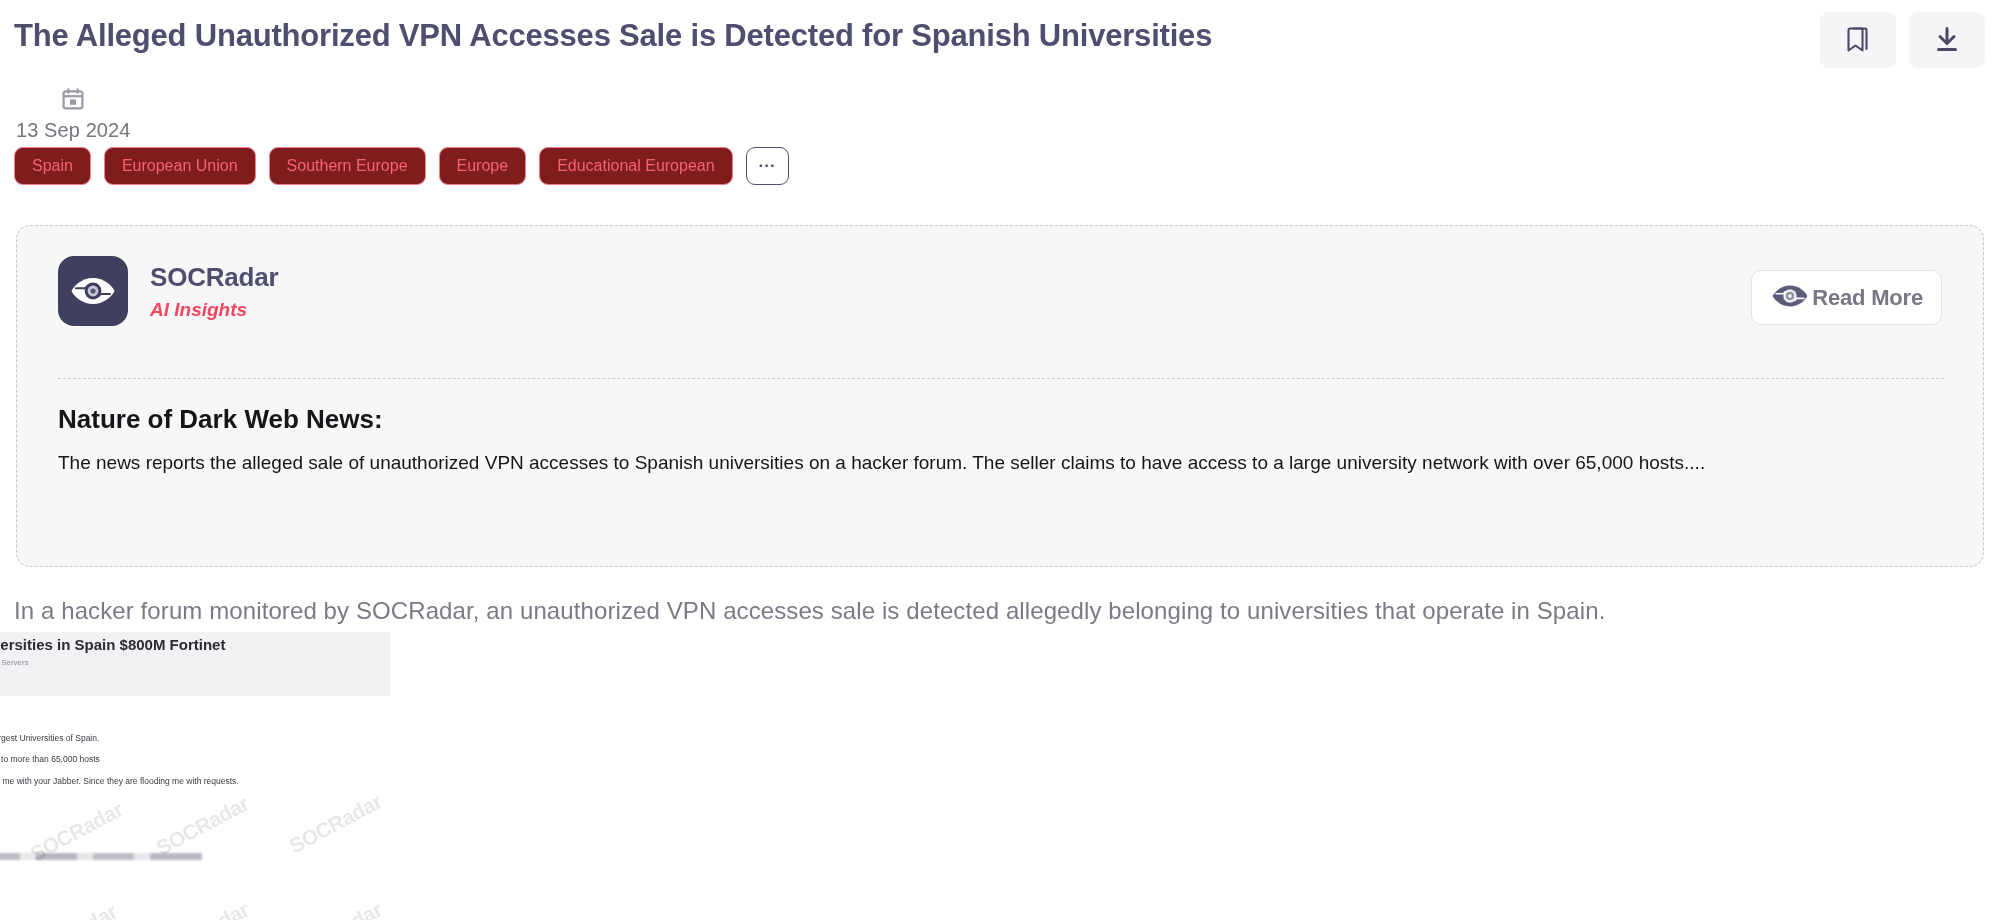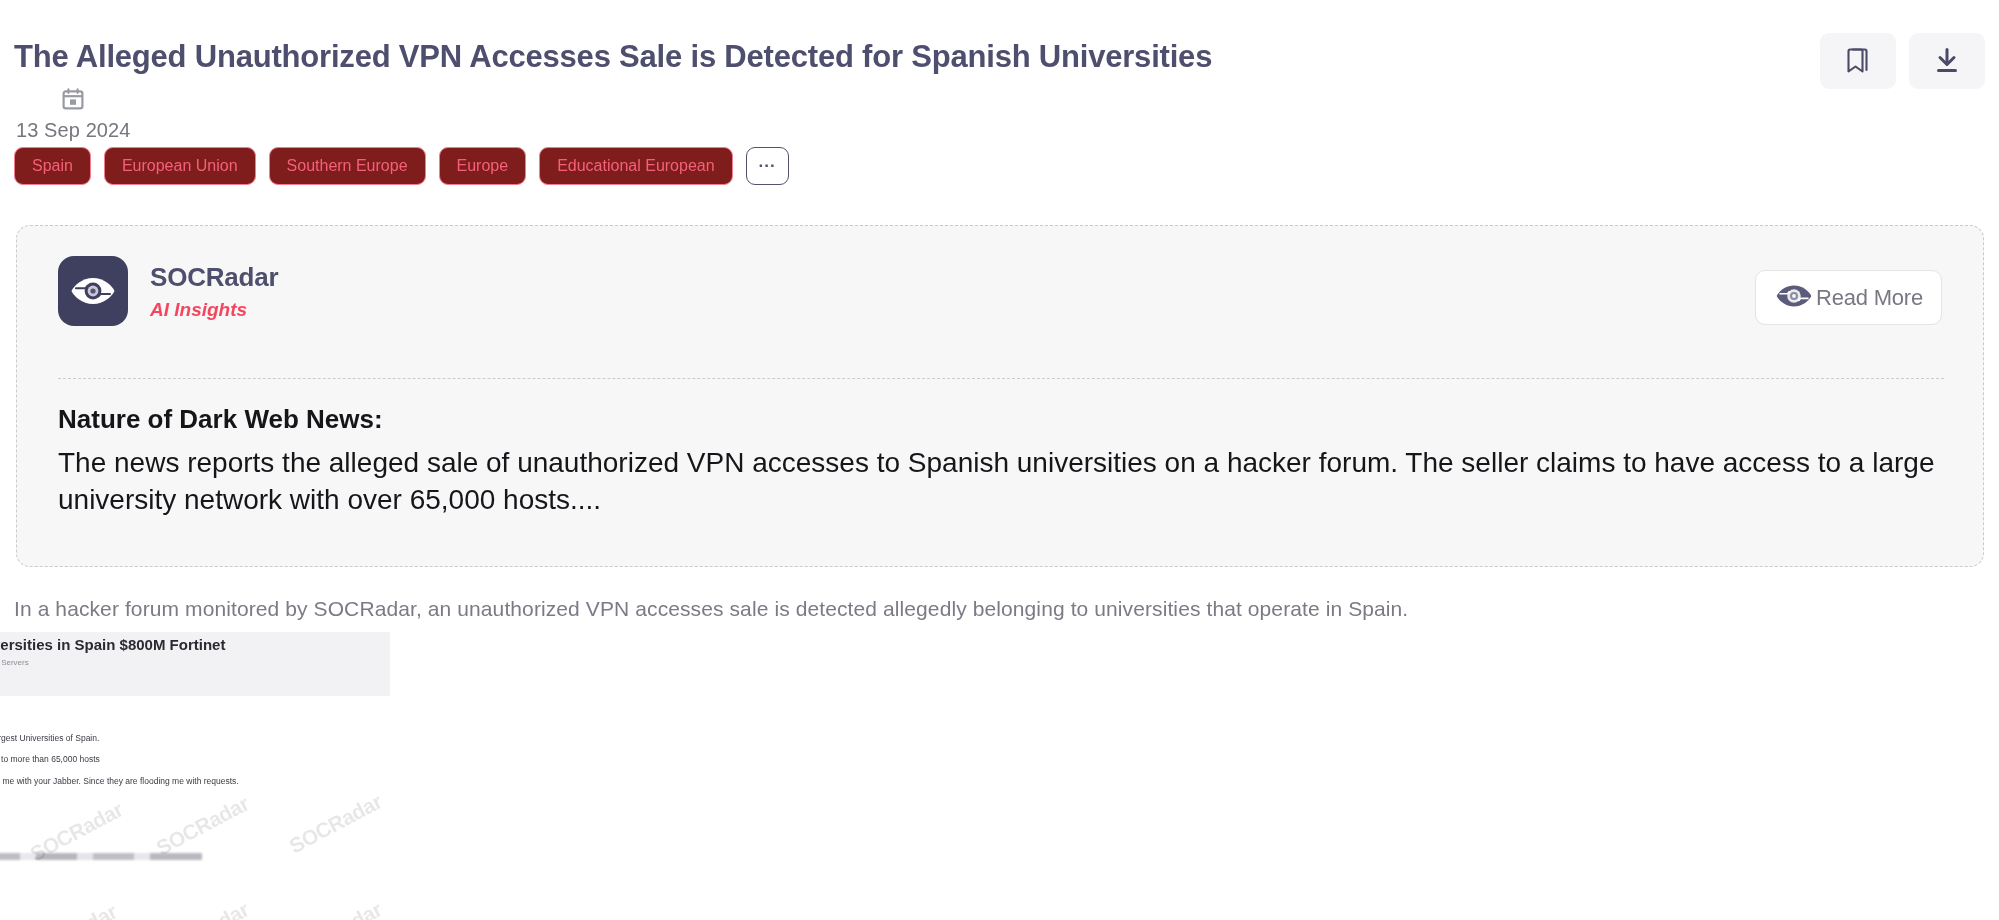--- a/index.html
+++ b/index.html
@@ -19,21 +19,20 @@
     background: #ffffff;
   }
 
   
   .header-row {
     position: absolute;
     top: 0;
     left: 0;
     width: 1999px;
     height: 100px;
-    margin-top: 21px;
   }
   .page-title {
     position: absolute;
     left: 14px;
     top: 18px;
     font-size: 31px;
     font-weight: 700;
     color: #4e4e6e;
     letter-spacing: -0.2px;
     white-space: nowrap;
@@ -169,21 +168,21 @@
     border: 1.5px solid #e3e3e8;
     border-radius: 10px;
     display: flex;
     align-items: center;
     gap: 2px;
     cursor: pointer;
   }
   .read-more-label {
     font-size: 22px;
     color: #787885;
-    font-weight: 400;
+    font-weight: 700;
     letter-spacing: -0.2px;
     text-align: center;
   }
   .card-divider {
     position: absolute;
     left: 41px;
     top: 152px;
     width: 1886px;
     height: 0;
     border-top: 1.6px dashed #cccccc;
@@ -194,31 +193,31 @@
     top: 178px;
     font-size: 26px;
     font-weight: 700;
     color: #16161a;
   }
   .ai-body {
     position: absolute;
     left: 41px;
     top: 218px;
     width: 1890px;
-    font-size: 28px;
+    font-size: 19px;
     line-height: 37px;
     color: #16161a;
   }
 
   
   .article-text {
     position: absolute;
     left: 14px;
     top: 597px;
-    font-size: 21px;
+    font-size: 24px;
     color: #7b7b86;
     letter-spacing: 0.1px;
     white-space: nowrap;
   }
 
   
   .shot {
     position: absolute;
     left: -70px;
     top: 632px;

